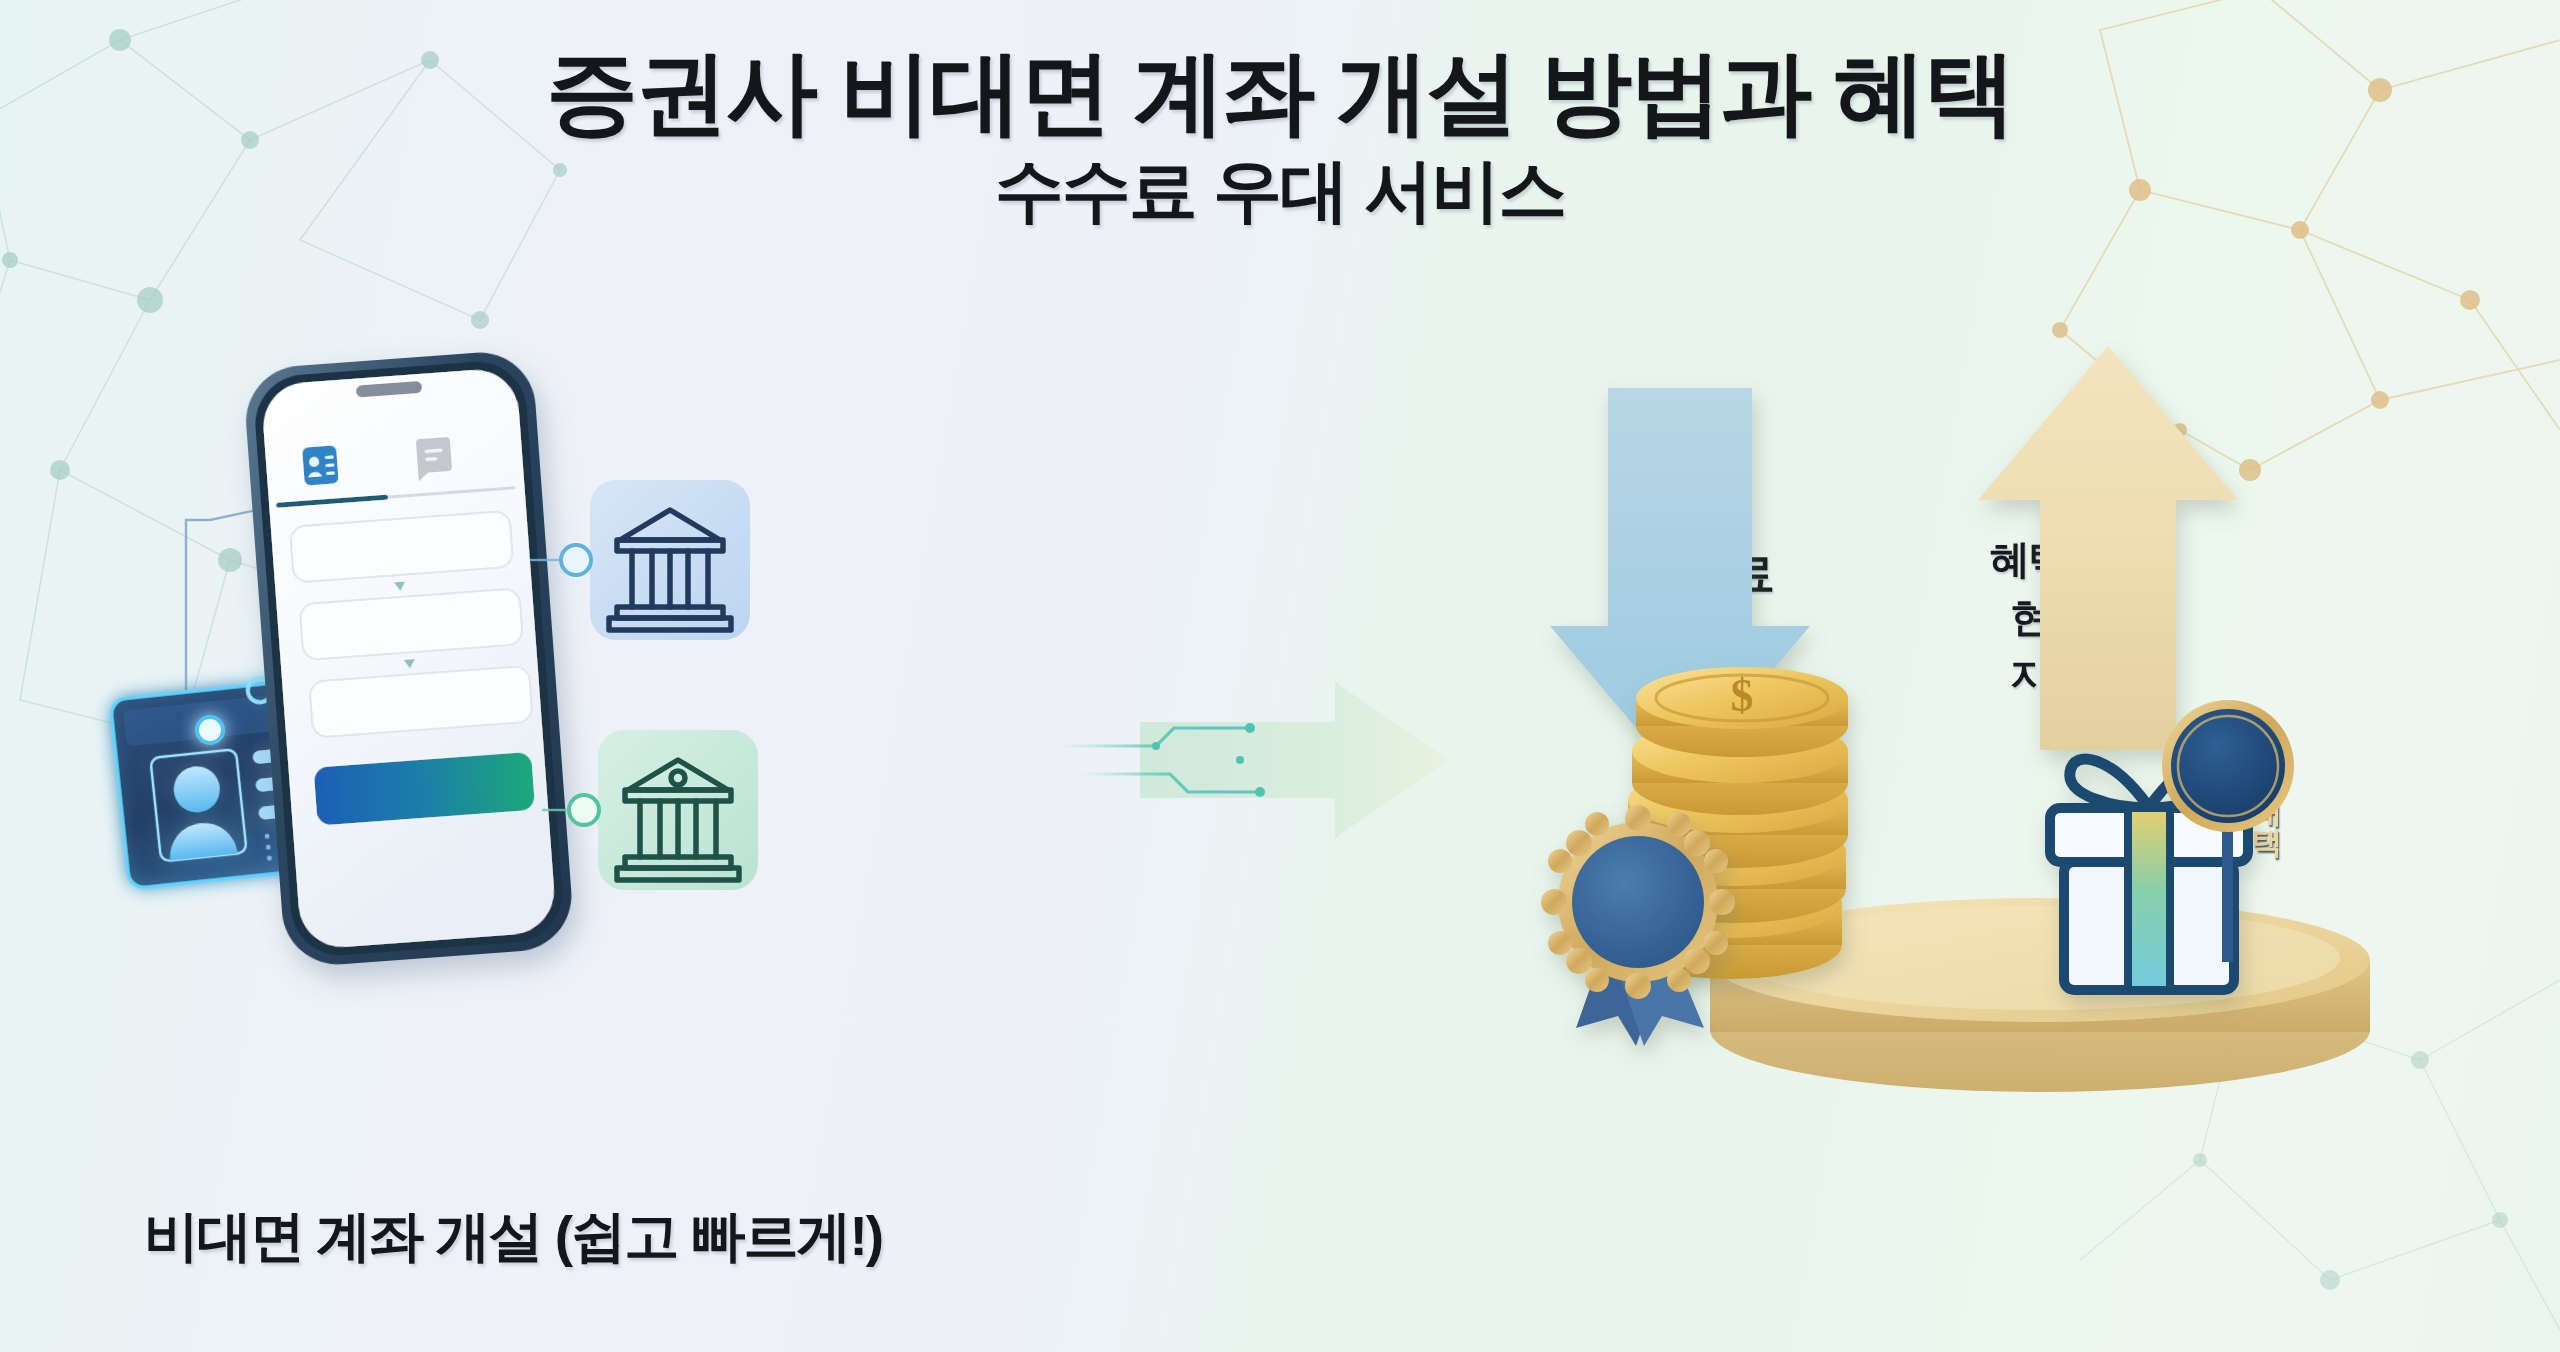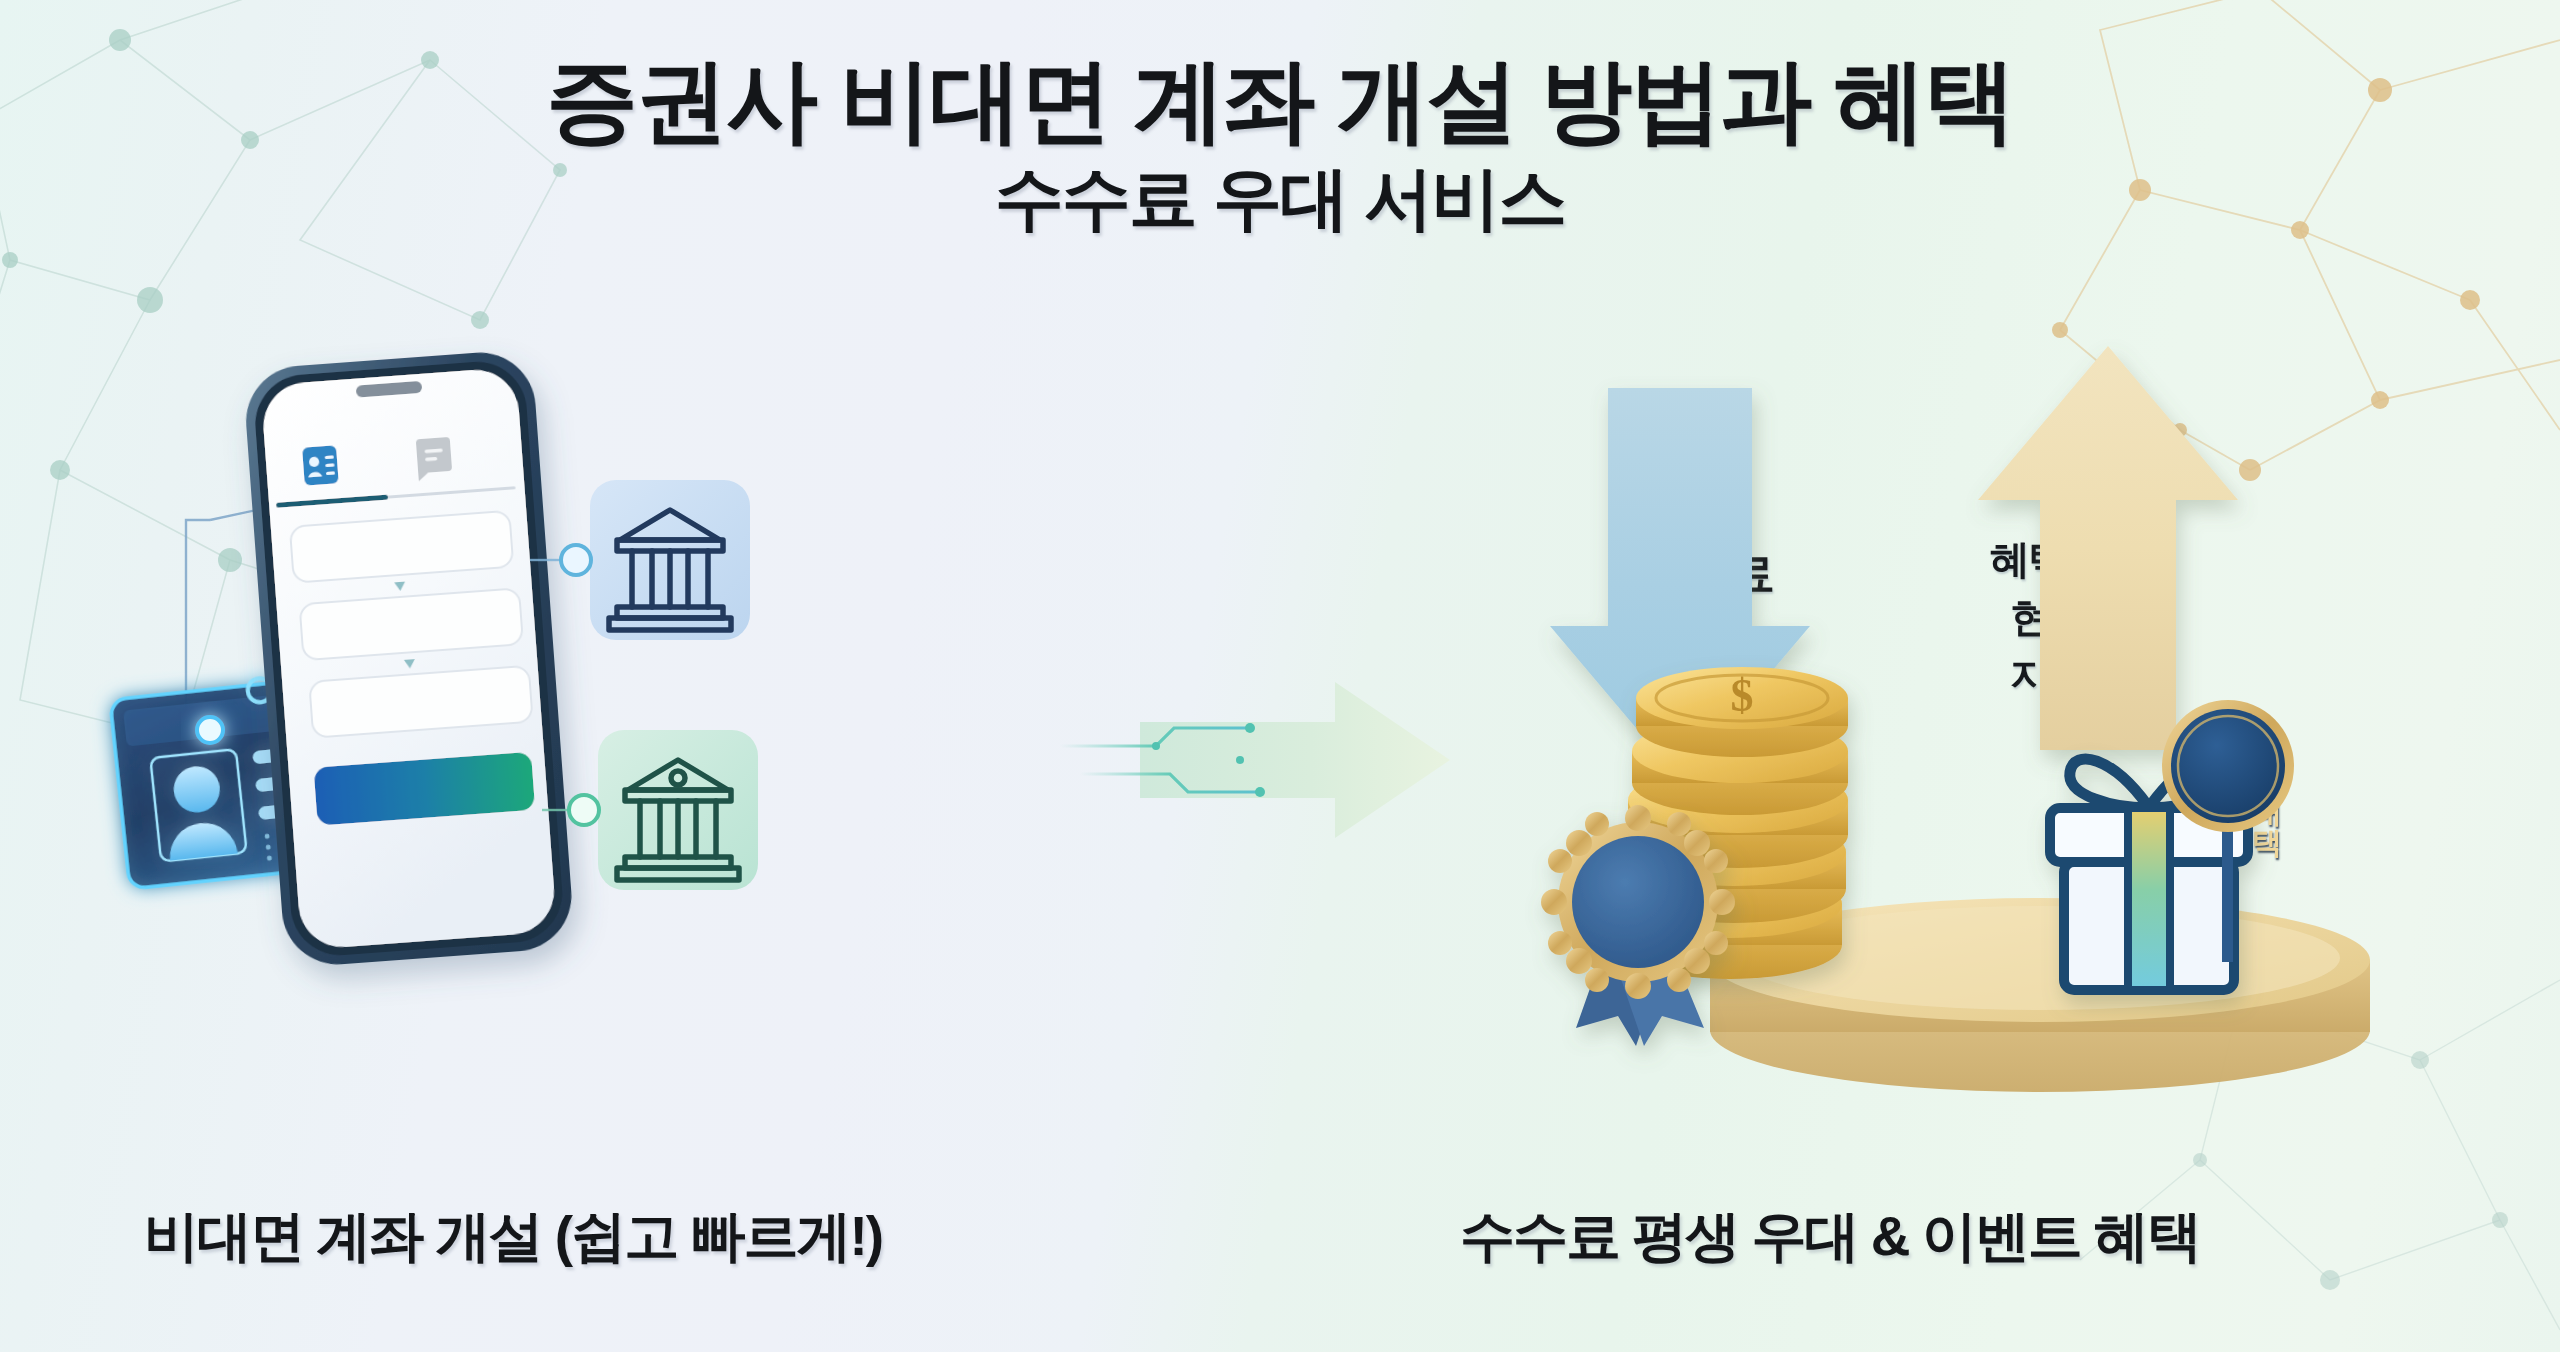--- a/index.html
+++ b/index.html
@@ -17,21 +17,21 @@
         #eef1f8 36%, #edf2f7 47%, #e9f4ef 53%,
         #e8f5ec 66%, #ecf7ee 80%, #eef7ef 92%, #eaf5ee 100%);
     overflow: hidden;
   }
   
   .netlayer { position: absolute; inset: 0; pointer-events: none; }
   .netlayer svg { width: 100%; height: 100%; display: block; }
 
   
   #title-block {
-    position: absolute; left: 0; right: 0; top: 52px;
+    position: absolute; left: 0; right: 0; top: 44px;
     text-align: center; z-index: 20;
   }
   .title-line {
     font-weight: 900;
     color: #141619;
     letter-spacing: -2px;
     line-height: 1.06;
     text-shadow: 2px 3px 3px rgba(120,130,150,.30);
     white-space: nowrap;
   }
@@ -531,15 +531,14 @@
   <div class="badge-text" id="badge-lifetime">
     <div>평생</div>
     <div>우대</div>
   </div>
   <div class="badge-text" id="badge-max">
     <div>최대</div>
     <div>혜택</div>
   </div>
 
   <div class="caption" id="caption-left">비대면 계좌 개설 (쉽고 빠르게!)</div>
-  <div class="caption" id="caption-right">수수료 평생 우대 &amp; 이벤트 혜택</div>
 
 </div>
 
 </body></html>

